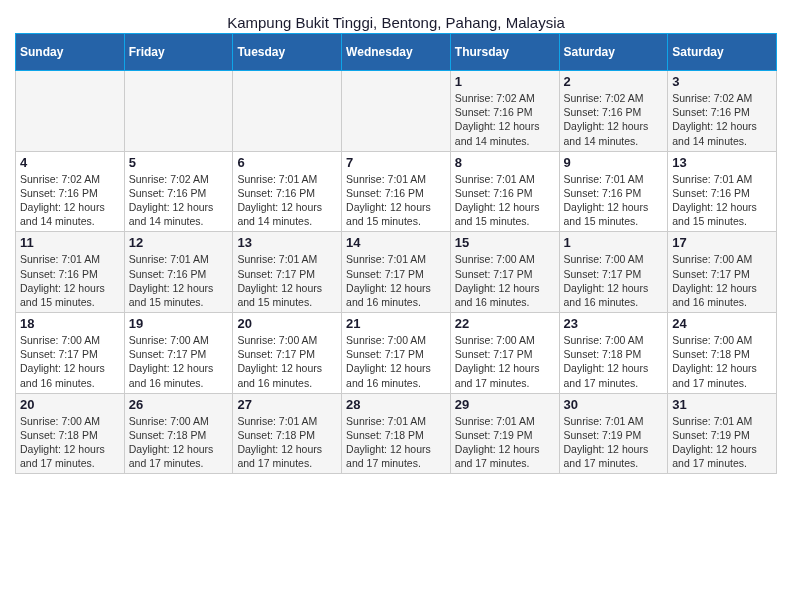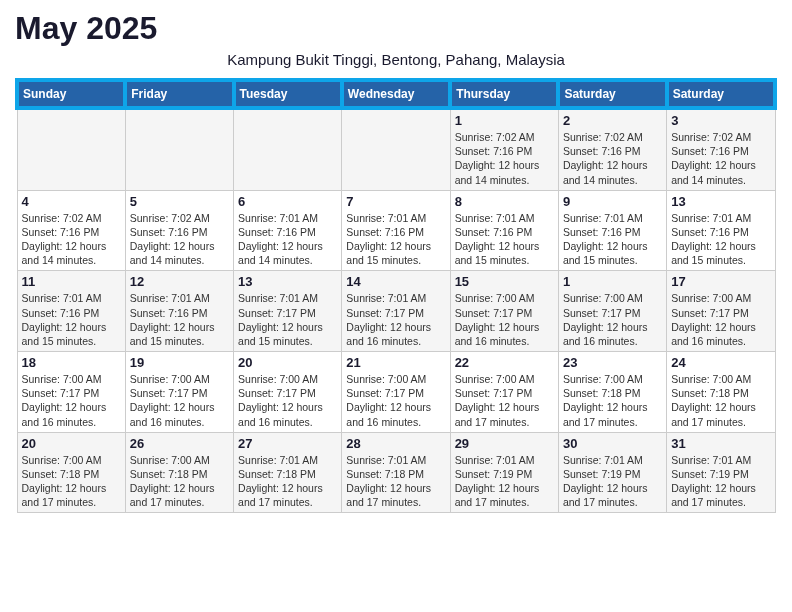--- a/index.html
+++ b/index.html
@@ -29,35 +29,35 @@
     .month-title {
       font-size: 32px;
       font-weight: bold;
       color: #1a1a2e;
       text-align: right;
     }
     .subtitle {
       text-align: center;
       font-size: 15px;
       color: #1a1a2e;
-      margin-bottom: 10px;
+      margin-bottom: 2px;
     }
     table {
       width: 100%;
       border-collapse: collapse;
       font-size: 11px;
     }
     thead th {
       background-color: #2563a8;
       color: white;
-      padding: 5px 4px;
+      padding: 11px 4px;
       text-align: left;
       font-size: 12px;
       font-weight: bold;
-      border: 4px solid #0ea5e9;
+      border: 1px solid #0ea5e9;
     }
     tbody td {
       border: 1px solid #ccc;
       vertical-align: top;
       padding: 3px 4px;
       width: calc(100% / 7);
       height: 80px;
     }
     tbody tr:nth-child(odd) td {
       background-color: #f5f5f5;
@@ -78,21 +78,20 @@
       line-height: 1.35;
     }
     .empty-cell {
       background-color: #f5f5f5;
     }
   </style>
 </head>
 <body>
 
 <div class="header">
-  <div class="month-title">May 2025</div>
 </div>
 
 <div class="subtitle">Kampung Bukit Tinggi, Bentong, Pahang, Malaysia</div>
 
 <table>
   <thead>
     <tr>
     <th>Sunday</th>
         <th>Friday</th>
         <th>Tuesday</th>

